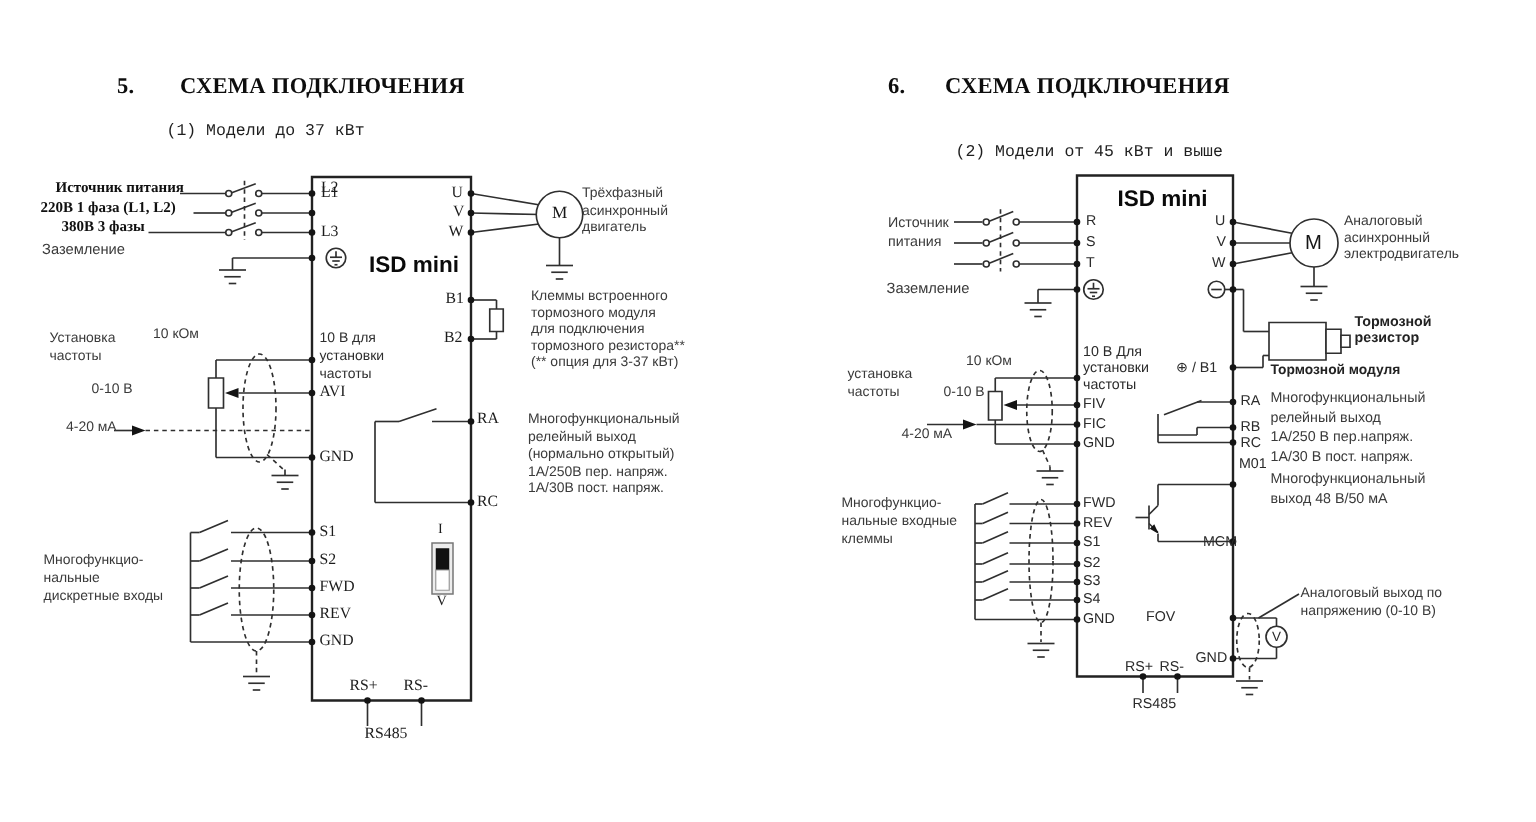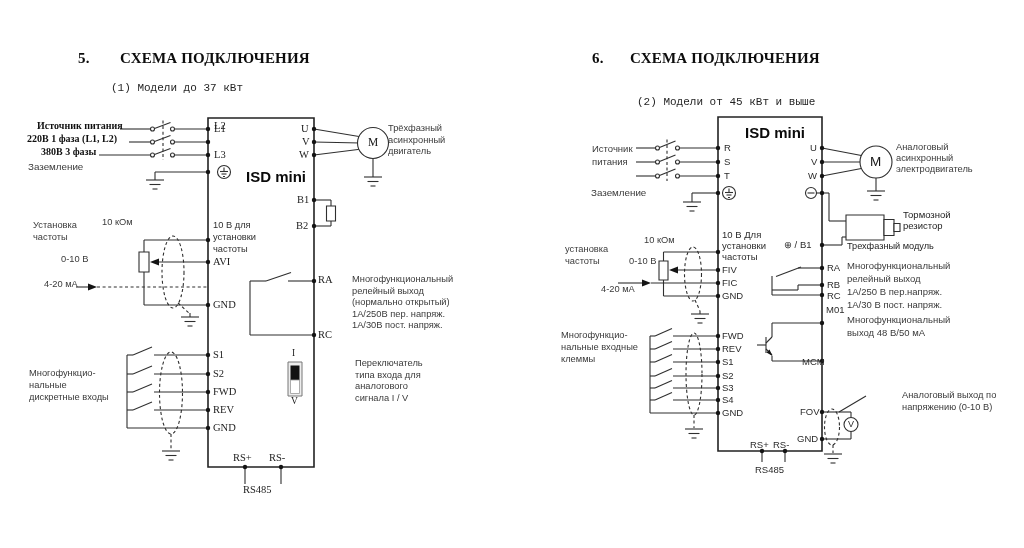--- a/index.html
+++ b/index.html
@@ -15,21 +15,21 @@
   .lbl{position:absolute;font-family:"Liberation Sans",sans-serif;font-size:9.3px;
        line-height:11.5px;color:#3a3a3a;white-space:pre-line;}
   .lh11{line-height:11px;} .lh12{line-height:12px;} .lh13{line-height:13px;}
   .term{position:absolute;font-family:"Liberation Serif",serif;font-size:10.5px;color:#1c1c1c;white-space:pre-line;}
   .term2{position:absolute;font-family:"Liberation Sans",sans-serif;font-size:9.5px;color:#2b2b2b;white-space:pre-line;}
   .ttl{position:absolute;font-family:"Liberation Serif",serif;font-weight:bold;font-size:15px;
        color:#0d0d0d;letter-spacing:.2px;white-space:nowrap;}
   .sub{position:absolute;font-family:Liberation Mono, monospace;font-size:11px;color:#1f1f1f;white-space:nowrap;}
   .dev{position:absolute;font-family:"Liberation Sans",sans-serif;font-weight:bold;font-size:15px;color:#0a0a0a;}
   .pw{position:absolute;font-family:"Liberation Serif",serif;font-weight:bold;font-size:10px;color:#101010;white-space:nowrap;}
-  .bold{font-weight:normal;}
+  .bold{font-weight:bold;}
   .mlet{position:absolute;font-family:"Liberation Serif",serif;font-size:11.5px;color:#161616;}
 </style>
 </head>
 <body>
 
 <div class="page">
 
 <svg class="wires" width="1024" height="548" viewBox="0 0 1024 548">
   <defs>
     <g id="earth">
@@ -386,29 +386,30 @@
 <div class="term" style="left:233px;top:452px">RS+</div>
 <div class="term" style="left:269px;top:452px">RS-</div>
 <div class="term" style="left:243px;top:484px">RS485</div>
 <div class="term" style="left:292px;top:348px;font-size:9.5px">I</div>
 <div class="term" style="left:291px;top:396px;font-size:9.5px">V</div>
 
 <div class="mlet" style="left:368px;top:136px">M</div>
 <div class="lbl" style="left:388px;top:123px">Трёхфазный
 асинхронный
 двигатель</div>
+<div class="lbl lh11" style="left:354px;top:192px">Клеммы встроенного
+тормозного модуля
+для подключения
+тормозного резистора**
+(** опция для 3-37 кВт)</div>
 <div class="lbl" style="left:352px;top:274px">Многофункциональный
 релейный выход
 (нормально открытый)
 1А/250В пер. напряж.
 1А/30В пост. напряж.</div>
-<div class="lbl" style="left:355px;top:358px">Переключатель
-типа входа для
-аналогового
-сигнала I / V</div>
 
 <div class="ttl" style="left:592px;top:50px">6.</div>
 <div class="ttl" style="left:630px;top:50px">СХЕМА ПОДКЛЮЧЕНИЯ</div>
 <div class="sub" style="left:637px;top:96px">(2) Модели от 45 кВт и выше</div>
 <div class="dev" style="left:745px;top:124px">ISD mini</div>
 
 <div class="lbl lh13" style="left:592px;top:142px;font-size:9.5px">Источник
 питания</div>
 <div class="lbl" style="left:591px;top:187px;font-size:9.8px">Заземление</div>
 <div class="lbl lh12" style="left:565px;top:243px">установка
@@ -438,36 +439,36 @@
 <div class="term2" style="left:722px;top:407px">GND</div>
 <div class="term2" style="left:810px;top:142px">U</div>
 <div class="term2" style="left:811px;top:156px">V</div>
 <div class="term2" style="left:808px;top:170px">W</div>
 <div class="term2" style="left:784px;top:239px">⊕ / B1</div>
 <div class="term2" style="left:827px;top:262px">RA</div>
 <div class="term2" style="left:827px;top:279px">RB</div>
 <div class="term2" style="left:827px;top:290px">RC</div>
 <div class="term2" style="left:826px;top:304px">M01</div>
 <div class="term2" style="left:802px;top:356px">MCM</div>
-<div class="term2" style="left:800px;top:406px">FOV</div>
+<div class="term2" style="left:764px;top:406px">FOV</div>
 <div class="term2" style="left:797px;top:433px">GND</div>
 <div class="term2" style="left:750px;top:439px">RS+</div>
 <div class="term2" style="left:773px;top:439px">RS-</div>
 <div class="term2" style="left:755px;top:464px">RS485</div>
 
 <div class="mlet" style="left:870px;top:154px;font-size:13.5px;font-family:'Liberation Sans',sans-serif">M</div>
 <div class="lbl lh11" style="left:896px;top:142px">Аналоговый
 асинхронный
 электродвигатель</div>
 <div class="lbl lh11 bold" style="left:903px;top:209px;font-size:9.5px;color:#222">Тормозной
 резистор</div>
-<div class="lbl bold" style="left:847px;top:241px;font-size:9.2px;color:#222">Трехфазный модуль</div>
+<div class="lbl bold" style="left:847px;top:241px;font-size:9.2px;color:#222">Тормозной модуля</div>
 <div class="lbl lh13" style="left:847px;top:259px;font-size:9.5px">Многофункциональный
 релейный выход
 1А/250 В пер.напряж.
 1А/30 В пост. напряж.</div>
 <div class="lbl lh13" style="left:847px;top:313px;font-size:9.5px">Многофункциональный
 выход 48 В/50 мА</div>
-<div class="lbl lh12" style="left:902px;top:389px">Аналоговый выход по
+<div class="lbl lh12" style="left:867px;top:389px">Аналоговый выход по
 напряжению (0-10 В)</div>
 <div class="term2" style="left:848px;top:419px;font-size:9px">V</div>
 
 </div>
 
 </body></html>

